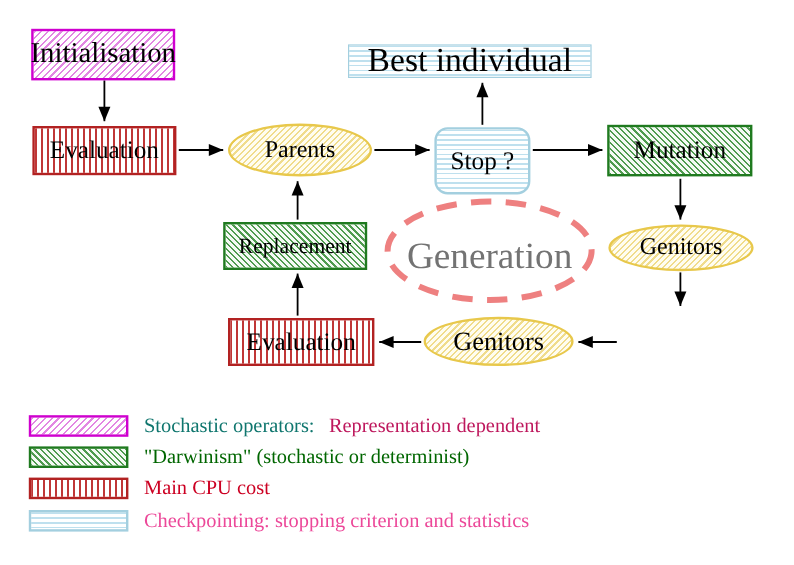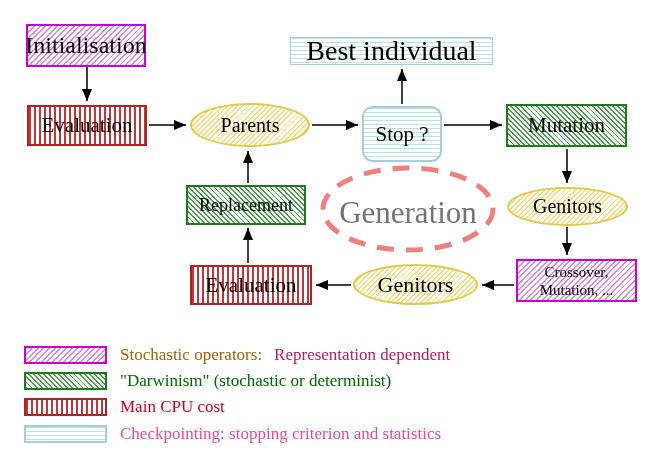--- a/index.html
+++ b/index.html
@@ -36,21 +36,21 @@
   .rounded{border-radius:11px;}
   .svg-layer{position:absolute;left:0;top:0;width:662px;height:471px;}
   .gen-label{
     position:absolute;left:323px;top:195px;width:170px;text-align:center;
     color:#737373;font-size:31px;
   }
   
   .legend-row{position:absolute;display:flex;align-items:center;}
   .swatch{width:83px;height:18px;box-sizing:border-box;flex:0 0 83px;}
   .legend-text{margin-left:13px;font-size:17px;white-space:nowrap;}
-  .lg-magenta{color:#a16207;margin-top:44px;}
+  .lg-magenta{color:#0f766e;margin-top:44px;}
   .lg-gold{color:#be185d;margin-left:12px;}
   .lg-green{color:#006600;}
   .lg-red{color:#cc0022;}
   .lg-blue{color:#ec4899;}
 </style>
 </head>
 <body>
 
 <div class="stage">
 
@@ -111,24 +111,20 @@
   </div>
 
   <div class="node stripe-red" style="left:190px;top:265px;width:122px;height:40px;font-size:21px;">
     <span>Evaluation</span>
   </div>
 
   <div class="node fill-yellow ellipse" style="left:353px;top:264px;width:125px;height:41px;font-size:22px;">
     <span>Genitors</span>
   </div>
 
-  <div class="node hatch-magenta" style="left:516px;top:259px;width:121px;height:43px;font-size:15px;line-height:18px;flex-direction:column;">
-    <span>Crossover,</span>
-    <span>Mutation, ...</span>
-  </div>
 
   <div class="legend-row" style="left:24px;top:345px;">
     <div class="swatch hatch-magenta"></div>
     <div class="legend-text">
       <span class="lg-magenta">Stochastic operators:</span><span class="lg-gold">Representation dependent</span>
     </div>
   </div>
 
   <div class="legend-row" style="left:24px;top:371px;">
     <div class="swatch hatch-green"></div>

